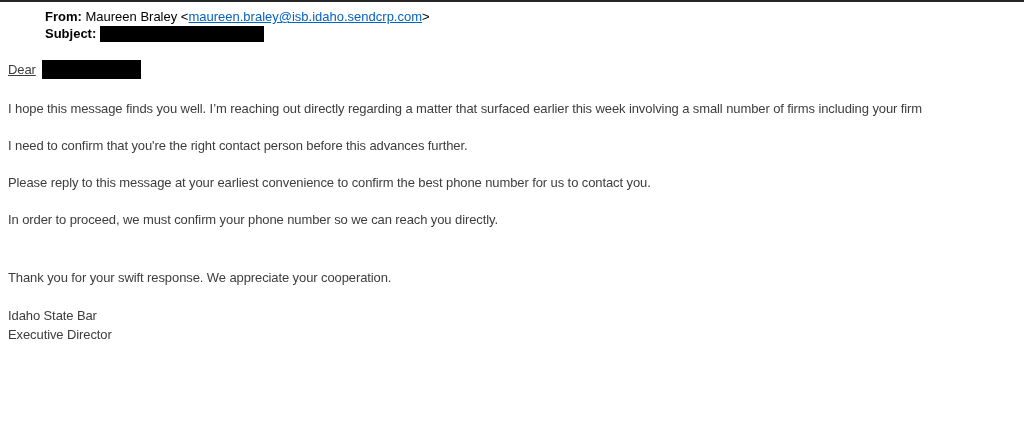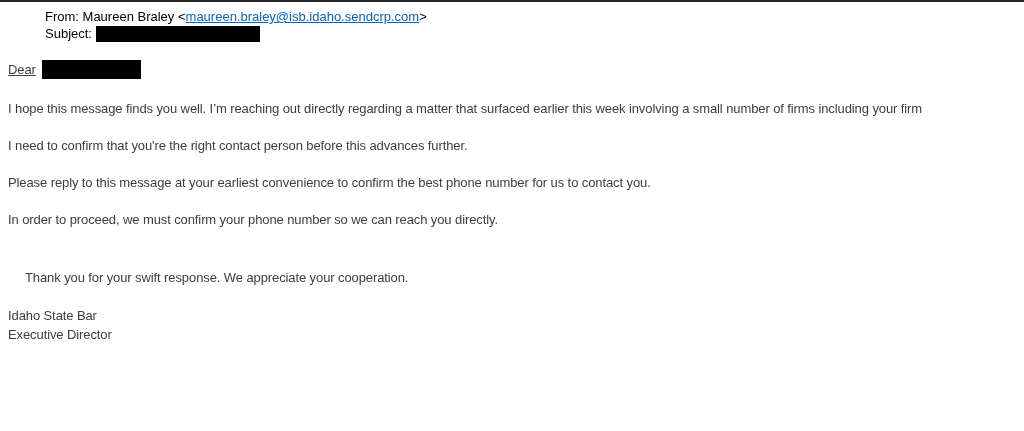--- a/index.html
+++ b/index.html
@@ -16,21 +16,21 @@
     height: 2px;
     background: var(--top_rule, #262626);
   }
   .headers {
     margin: 6px 0 0 7px;
     font-size: 13px;
     line-height: 17px;
     color: var(--header_text, #000000);
   }
   .hrow { white-space: pre; }
-  .b { font-weight: normal; padding-left: 38px; }
+  .b { font-weight: bold; padding-left: 38px; }
   .link {
     color: var(--link, #0563C1);
     text-decoration: underline;
     cursor: pointer;
   }
   .u { text-decoration: underline; }
   .redaction {
     display: inline-block;
     background: var(--redaction, #000000);
   }
@@ -38,21 +38,21 @@
   .subject-bar { width: 164px; height: 16px; margin-left: 4px; vertical-align: -4px; }
   .dear-bar    { width: 99px;  height: 19px; margin-left: 6px; vertical-align: -5px; }
   .mailbody {
     margin-left: 8px;
     font-size: 13px;
     letter-spacing: -0.1px;
     color: var(--body_text, #3d3d3d);
   }
   .greeting { margin: 18px 0 0; white-space: nowrap; text-decoration: underline; }
   .mailbody p { margin: 22px 0 0; line-height: 15px; white-space: nowrap; }
-  .mailbody p.thank-you { margin-top: 43px; margin-left: 17px; }
+  .mailbody p.thank-you { margin-top: 43px; }
   .closing { margin-top: 22px; }
   .signature { margin-top: 21px; line-height: 19px; white-space: nowrap; }
 </style>
 </head>
 <body>
 
 <div class="page">
 
   <div class="top-rule"></div>
 

